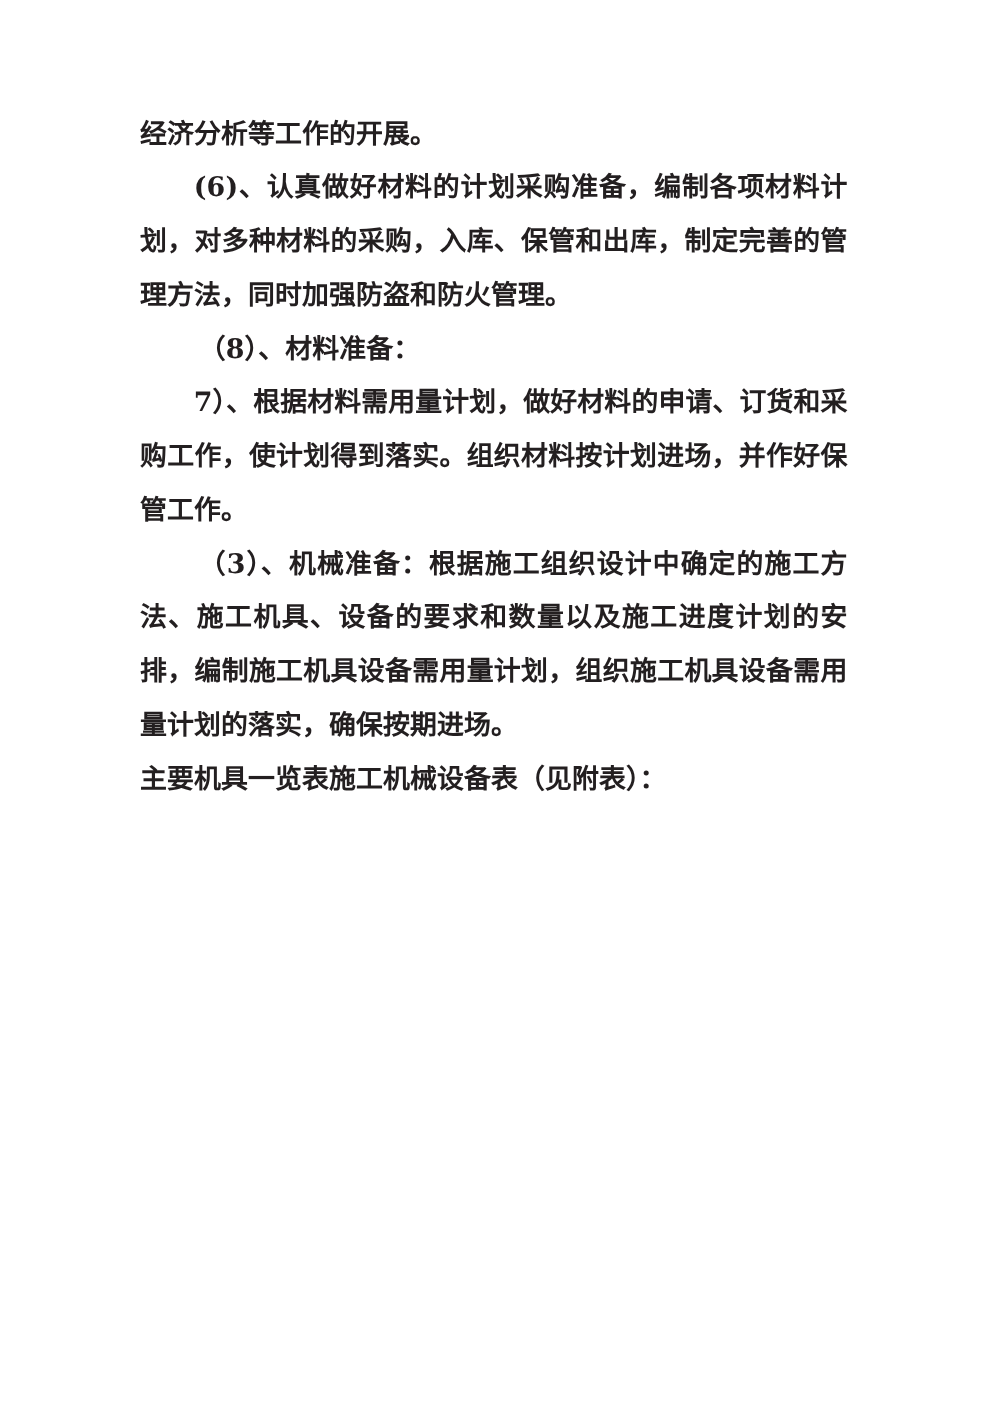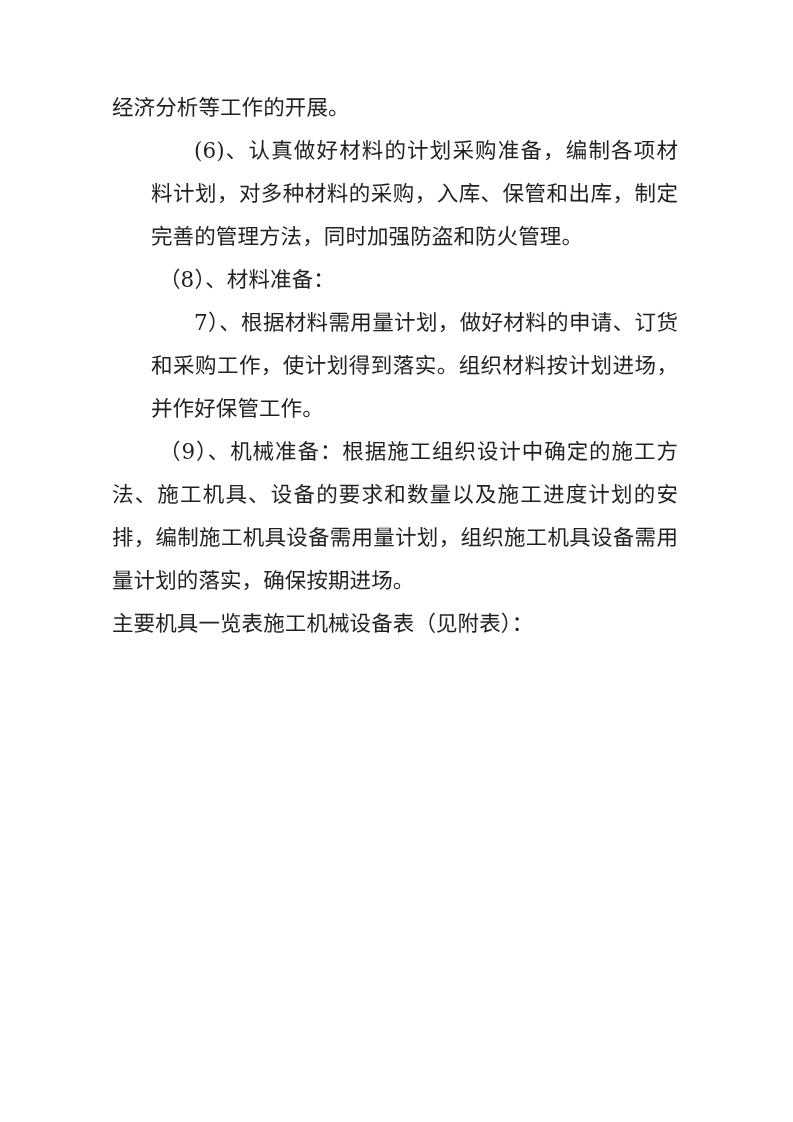--- a/index.html
+++ b/index.html
@@ -11,41 +11,41 @@
   body {
     font-family: "DejaVu Serif", "Liberation Serif", serif;
   }
   .page {
     position: relative;
     width: 793px;
     height: 842px;
     background: #ffffff;
     overflow: hidden;
     box-sizing: border-box;
+    font-weight: bold;
   }
   .doc-body {
     position: absolute;
     left: 112px;
     top: 86px;
     width: 566px;
   }
   .para {
     margin: 0;
     font-size: 21.5px;
     line-height: 43px;
     color: #231f20;
     text-align: justify;
     text-justify: inter-ideograph;
     letter-spacing: 0.1px;
     word-break: break-all;
     white-space: pre-wrap;
   }
   .para.indent-half {
     text-indent: 43px;
-    margin-left: 39px;
   }
   .para.indent-full {
     text-indent: 47px;
   }
   .para.indent-none {
     text-indent: 0;
   }
   .para.last-line-full {
     text-align-last: justify;
   }
@@ -63,18 +63,18 @@
 
     <p class="para indent-half last-line-left">(6)、认真做好材料的计划采购准备，编制各项材料计划，对多种材料的采购，入库、保管和出库，制定完善的管理方法，同时加强防盗和防火管理。</p>
 
 
     <p class="para indent-full last-line-left">（8）、材料准备：</p>
 
 
     <p class="para indent-half last-line-left">7）、根据材料需用量计划，做好材料的申请、订货和采购工作，使计划得到落实。组织材料按计划进场，并作好保管工作。</p>
 
 
-    <p class="para indent-full last-line-left">（9）、机械准备：根据施工组织设计中确定的施工方法、施工机具、设备的要求和数量以及施工进度计划的安排，编制施工机具设备需用量计划，组织施工机具设备需用量计划的落实，确保按期进场。</p>
+    <p class="para indent-full last-line-left">（3）、机械准备：根据施工组织设计中确定的施工方法、施工机具、设备的要求和数量以及施工进度计划的安排，编制施工机具设备需用量计划，组织施工机具设备需用量计划的落实，确保按期进场。</p>
 
     <p class="para indent-none last-line-left">主要机具一览表施工机械设备表（见附表）：</p>
 
   </div>
 </div>
 
 </body></html>

